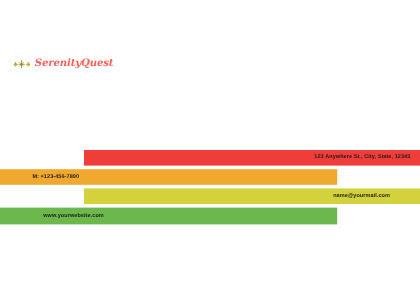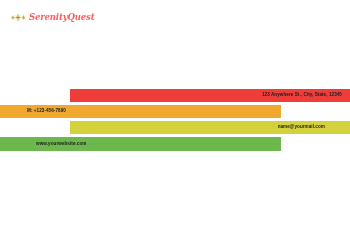--- a/index.html
+++ b/index.html
@@ -9,20 +9,21 @@
   }
   body {
     font-family: "Liberation Sans", sans-serif;
   }
   .page {
     position: relative;
     width: 350px;
     height: 157px;
     background: #ffffff;
     overflow: hidden;
+    margin-top: 36px;
   }
 
   
   .brand {
     position: absolute;
     left: 11px;
     top: 11px;
     display: flex;
     align-items: center;
     gap: 3px;

